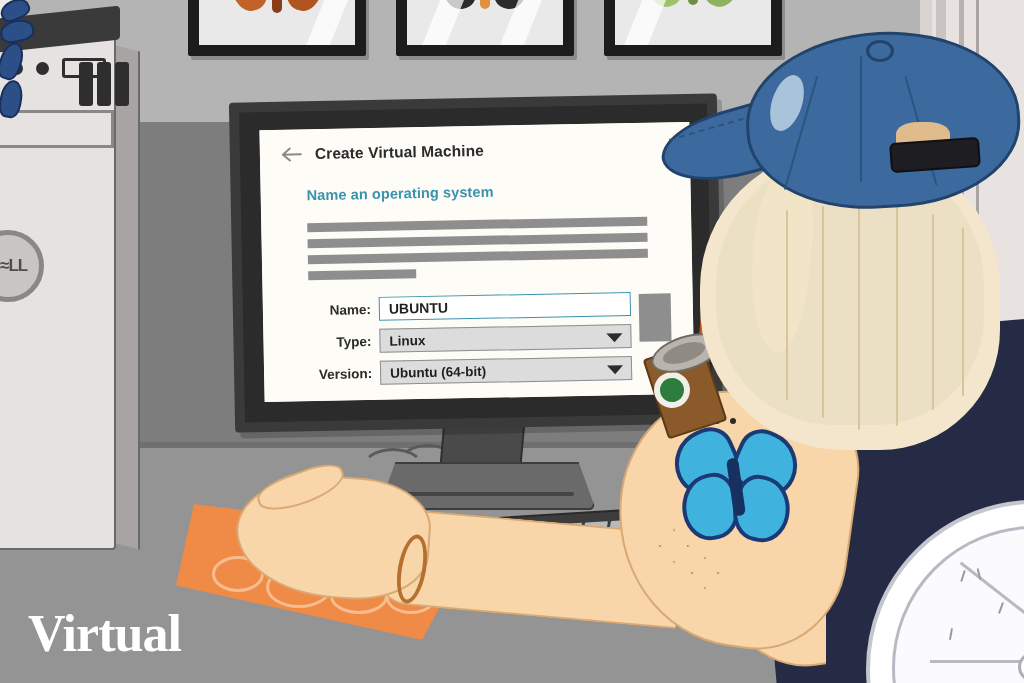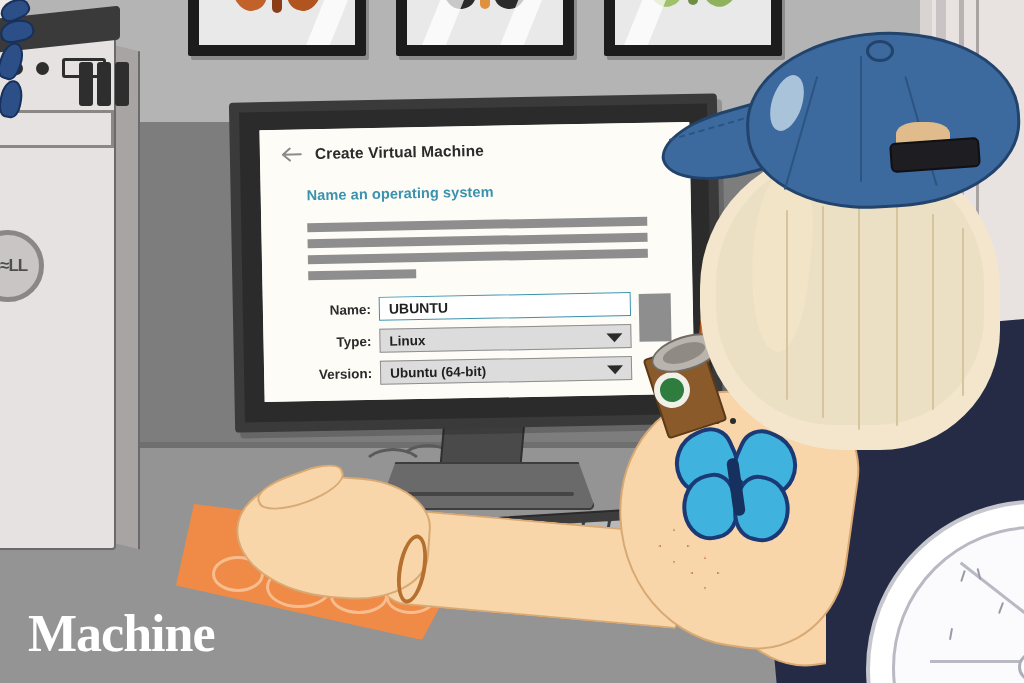--- a/index.html
+++ b/index.html
@@ -424,15 +424,15 @@
   <div class="chair-in"></div>
 
   <div class="chair-sp" style="left:930px;top:660px;width:108px;height:3px;"></div>
   <div class="chair-sp" style="left:950px;top:592px;width:100px;height:3px;transform:rotate(38deg);"></div>
   <div class="chair-hub"></div>
   <div class="chair-dash" style="left:962px;top:570px;transform:rotate(18deg);"></div>
   <div class="chair-dash" style="left:978px;top:568px;transform:rotate(-14deg);"></div>
   <div class="chair-dash" style="left:1000px;top:602px;transform:rotate(20deg);"></div>
   <div class="chair-dash" style="left:950px;top:628px;transform:rotate(10deg);"></div>
 
-  <div class="logo">Machine</div>
+  <div class="logo">Virtual</div>
 
 </div>
 
 </body></html>

